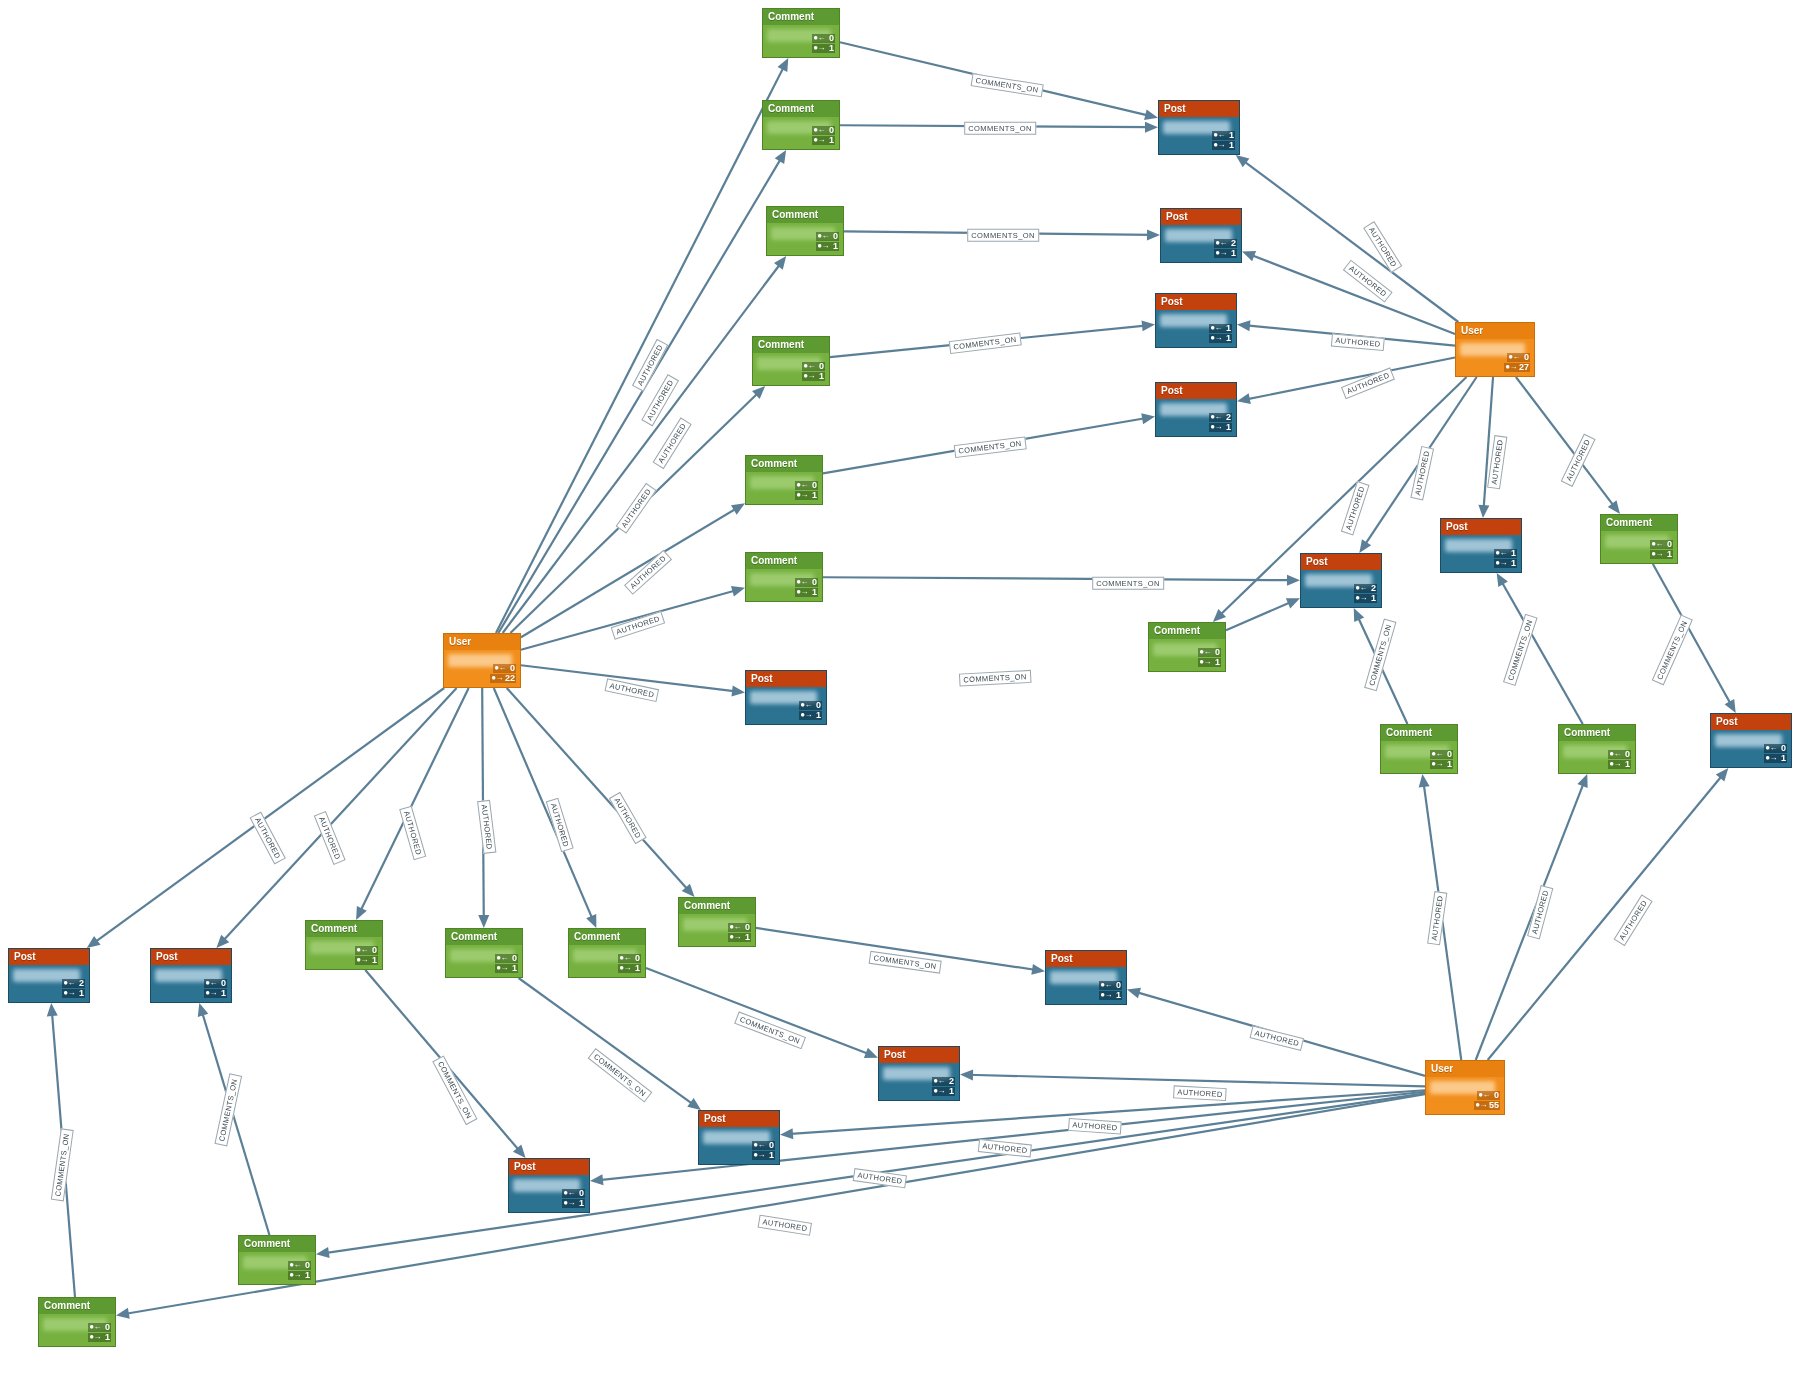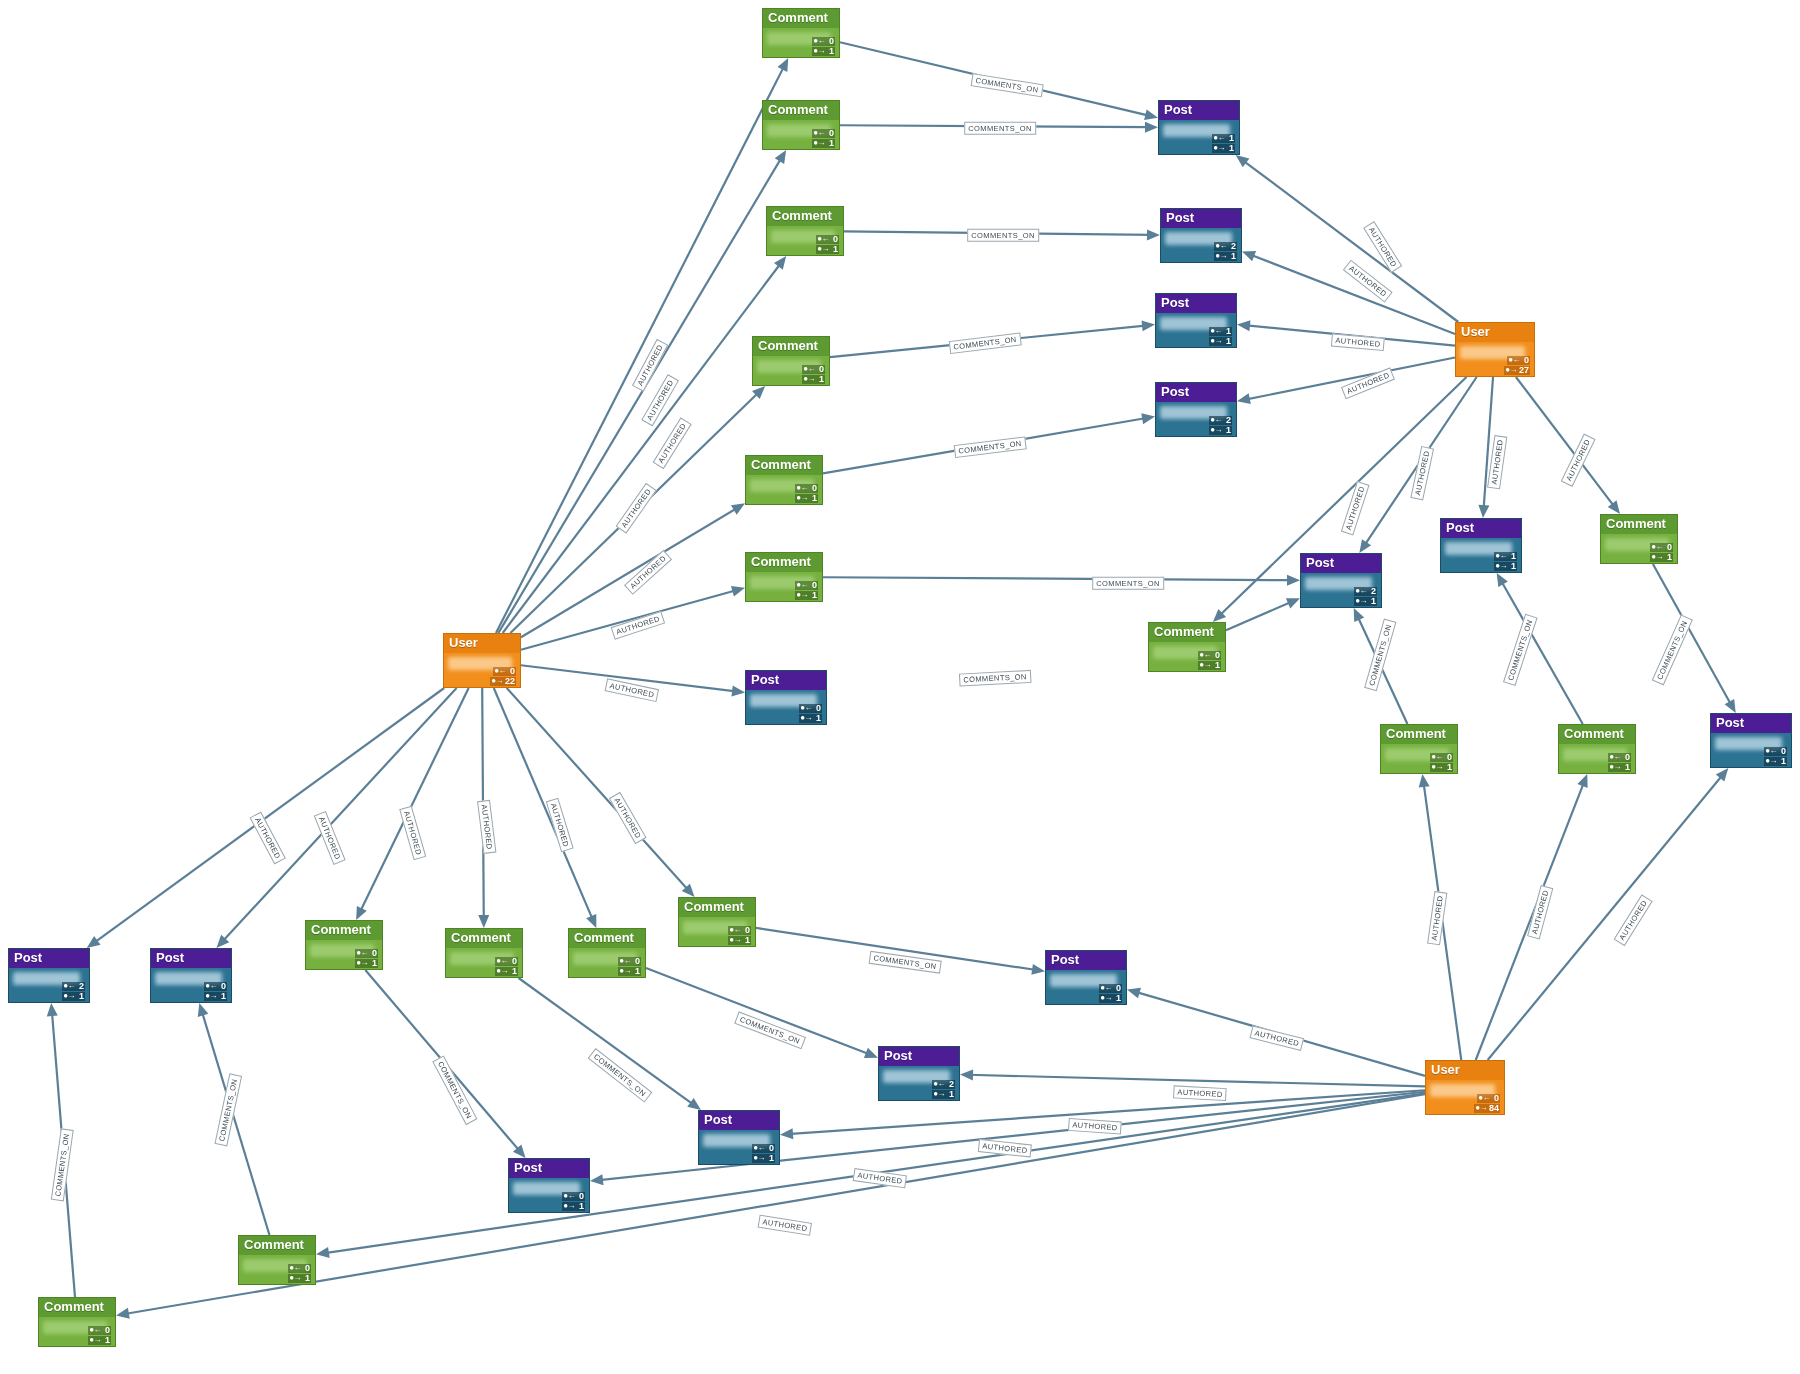--- a/index.html
+++ b/index.html
@@ -45,21 +45,21 @@
     font-family: "Liberation Sans", sans-serif;
     line-height: 1;
   }
   .node {
     position: absolute;
     box-sizing: border-box;
     border: 1px solid rgba(0,0,0,0.35);
     overflow: hidden;
   }
   .node-title {
-    font-size: 13px;
+    font-size: 10px;
     font-weight: bold;
     color: #ffffff;
     padding: 2px 4px 2px 5px;
     line-height: 1.15;
     text-shadow: 0 1px 0 rgba(0,0,0,0.25);
     white-space: nowrap;
   }
   .node-body {
     position: relative;
     width: 100%;
@@ -100,21 +100,21 @@
   }
   .count-val { min-width: 7px; text-align: right; }
 
   
   .node-user { background: #f28f1c; border-color: #c86f0a; }
   .node-user .node-title { background: #e8810f; }
   .node-user .node-redact { background: #fbc98a; }
   .node-user .count-row { background: rgba(160,80,5,0.55); }
 
   .node-post { background: #2c7291; border-color: #1b4c63; }
-  .node-post .node-title { background: #4c1d95; }
+  .node-post .node-title { background: #c2410c; }
   .node-post .node-redact { background: #9fc4d6; }
   .node-post .count-row { background: rgba(10,45,62,0.6); }
 
   .node-comment { background: #76b140; border-color: #4f8425; }
   .node-comment .node-title { background: #5d9a31; }
   .node-comment .node-redact { background: #9ccb6e; }
   .node-comment .count-row { background: rgba(45,85,20,0.55); }
 </style>
 </head>
 <body>
@@ -731,21 +731,21 @@
         <div class="node-title">User</div>
         <div class="node-body">
           <div class="node-redact" style="width: 65.6px;"></div>
           <div class="node-counts">
             <div class="count-row">
               <span class="count-glyph">●←</span>
               <span class="count-val">0</span>
             </div>
             <div class="count-row">
               <span class="count-glyph">●→</span>
-              <span class="count-val">84</span>
+              <span class="count-val">55</span>
             </div>
           </div>
         </div>
       </div>
     </div>
   <div id="label-layer">
       <div class="edge-label-box" style="left: 650px; top: 365px; transform: translate(-50%, -50%) rotate(-62deg);">AUTHORED</div>
       <div class="edge-label-box" style="left: 660px; top: 400px; transform: translate(-50%, -50%) rotate(-60deg);">AUTHORED</div>
       <div class="edge-label-box" style="left: 672px; top: 443px; transform: translate(-50%, -50%) rotate(-58deg);">AUTHORED</div>
       <div class="edge-label-box" style="left: 636px; top: 508px; transform: translate(-50%, -50%) rotate(-55deg);">AUTHORED</div>

